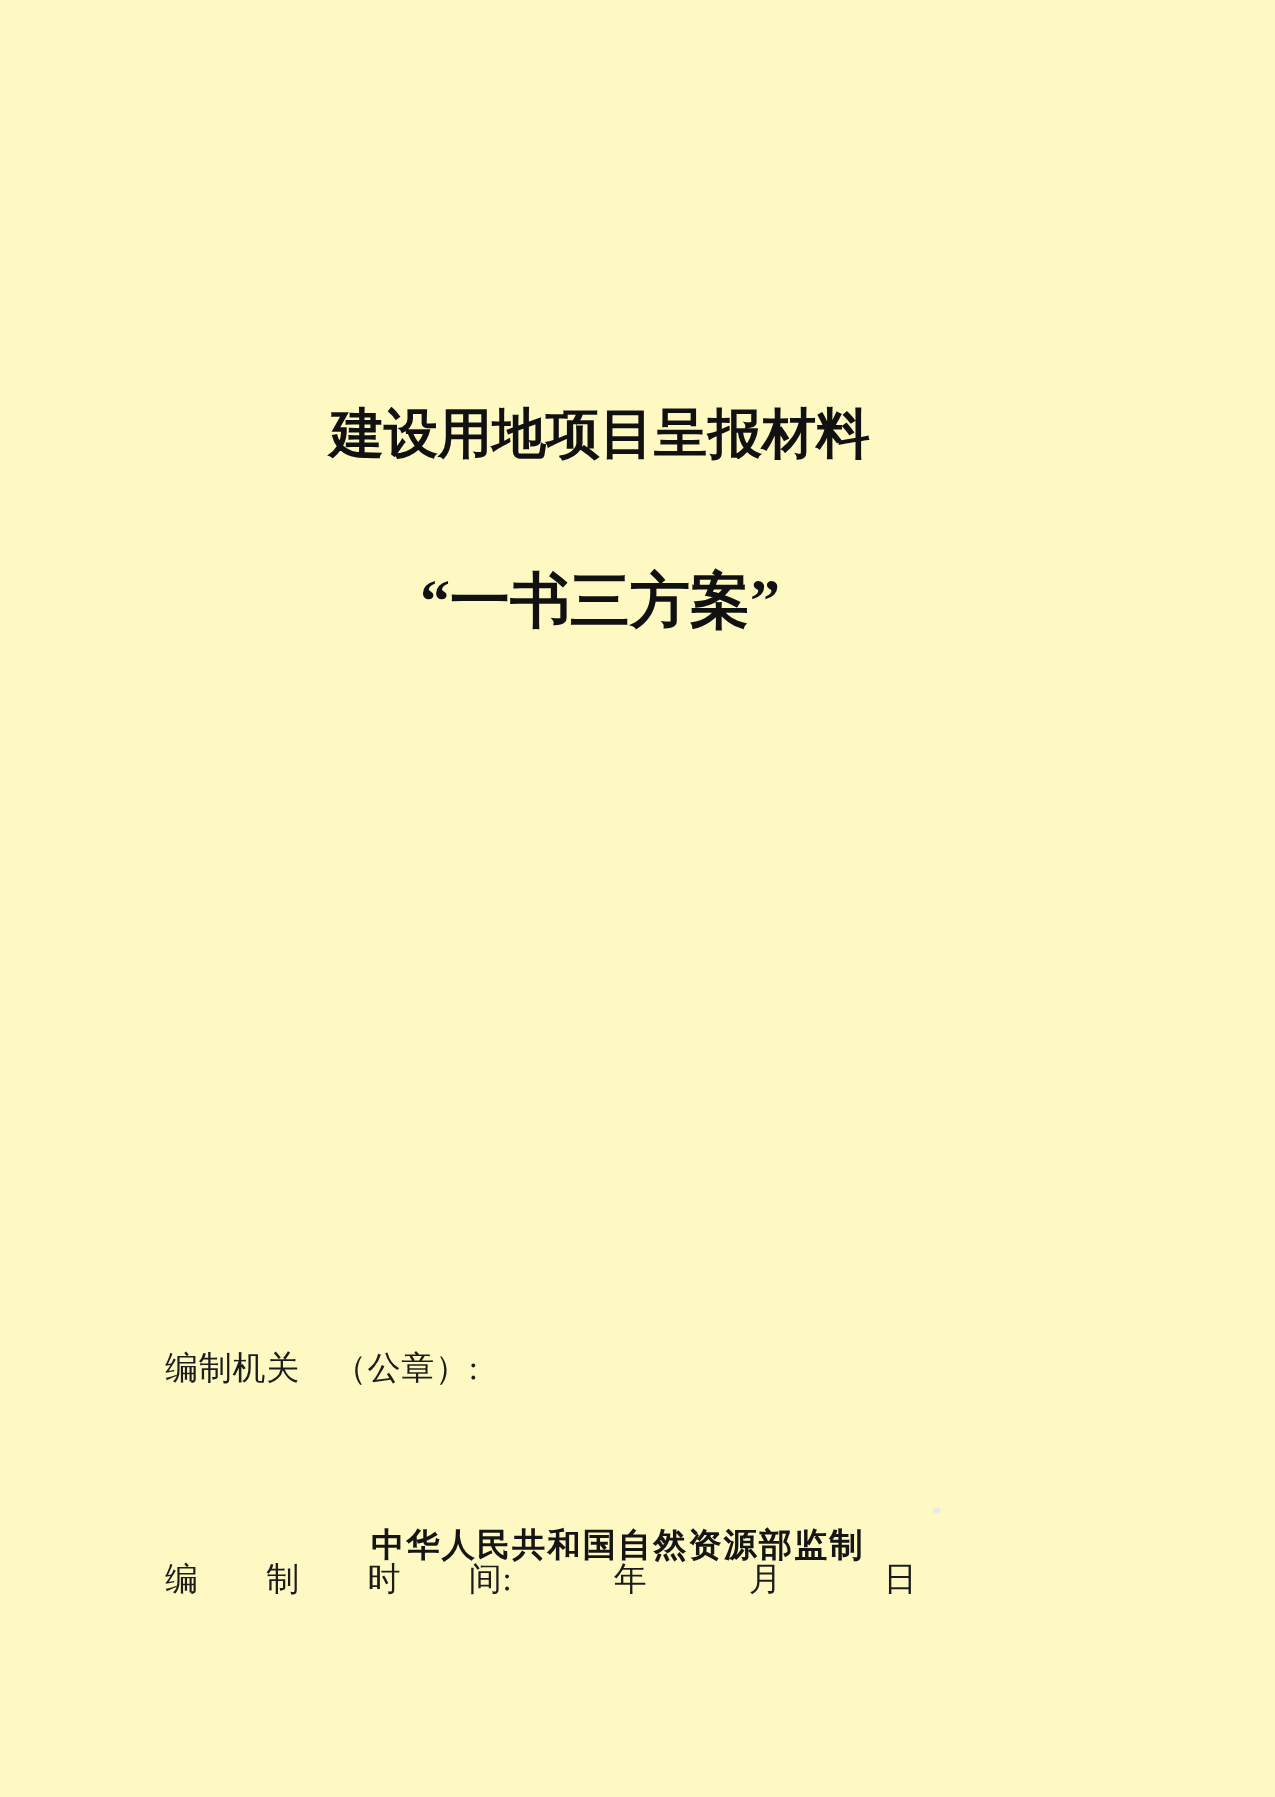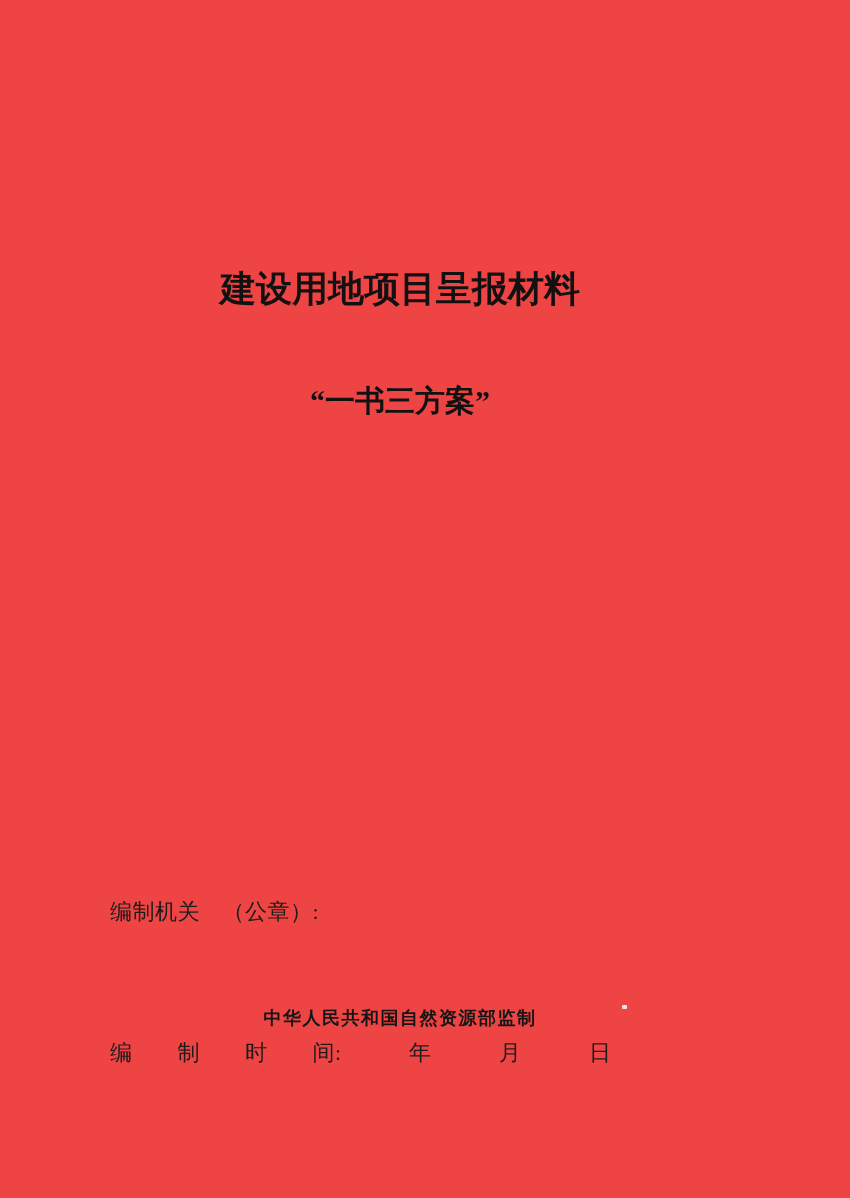--- a/index.html
+++ b/index.html
@@ -4,21 +4,21 @@
 <style>
   html, body {
     margin: 0;
     padding: 0;
     background: #ffffff;
   }
   .page {
     position: relative;
     width: 850px;
     height: 1198px;
-    background: #ef4444;
+    background: #fef9c3;
     overflow: hidden;
     color: #1c1c1c;
     font-family: "Liberation Serif", "DejaVu Serif", serif;
   }
   
   .centered-band {
     position: absolute;
     left: 0;
     width: 800px;
     text-align: center;
@@ -27,44 +27,44 @@
     top: 266px;
     font-size: 36px;
     line-height: 46px;
     font-weight: 700;
     letter-spacing: 0px;
     color: #111111;
     margin: 0;
   }
   .doc-subtitle {
     top: 378px;
-    font-size: 30px;
+    font-size: 40px;
     line-height: 46px;
     font-weight: 700;
     color: #111111;
     margin: 0;
   }
   .info-block {
     position: absolute;
     left: 110px;
     top: 794px;
     font-size: 22px;
     line-height: 47px;
     letter-spacing: 0.5px;
     color: #1c1c1c;
     white-space: pre;
   }
   .doc-footer {
     top: 1002px;
-    font-size: 18px;
+    font-size: 22px;
     line-height: 32px;
     font-weight: 700;
     letter-spacing: 1.5px;
     color: #151515;
-    margin: 0;
+    margin: 12px;
   }
   
   .scan-speck {
     position: absolute;
     left: 622px;
     top: 1005px;
     width: 5px;
     height: 4px;
     background: #e9e9e9;
     border-radius: 1px;

